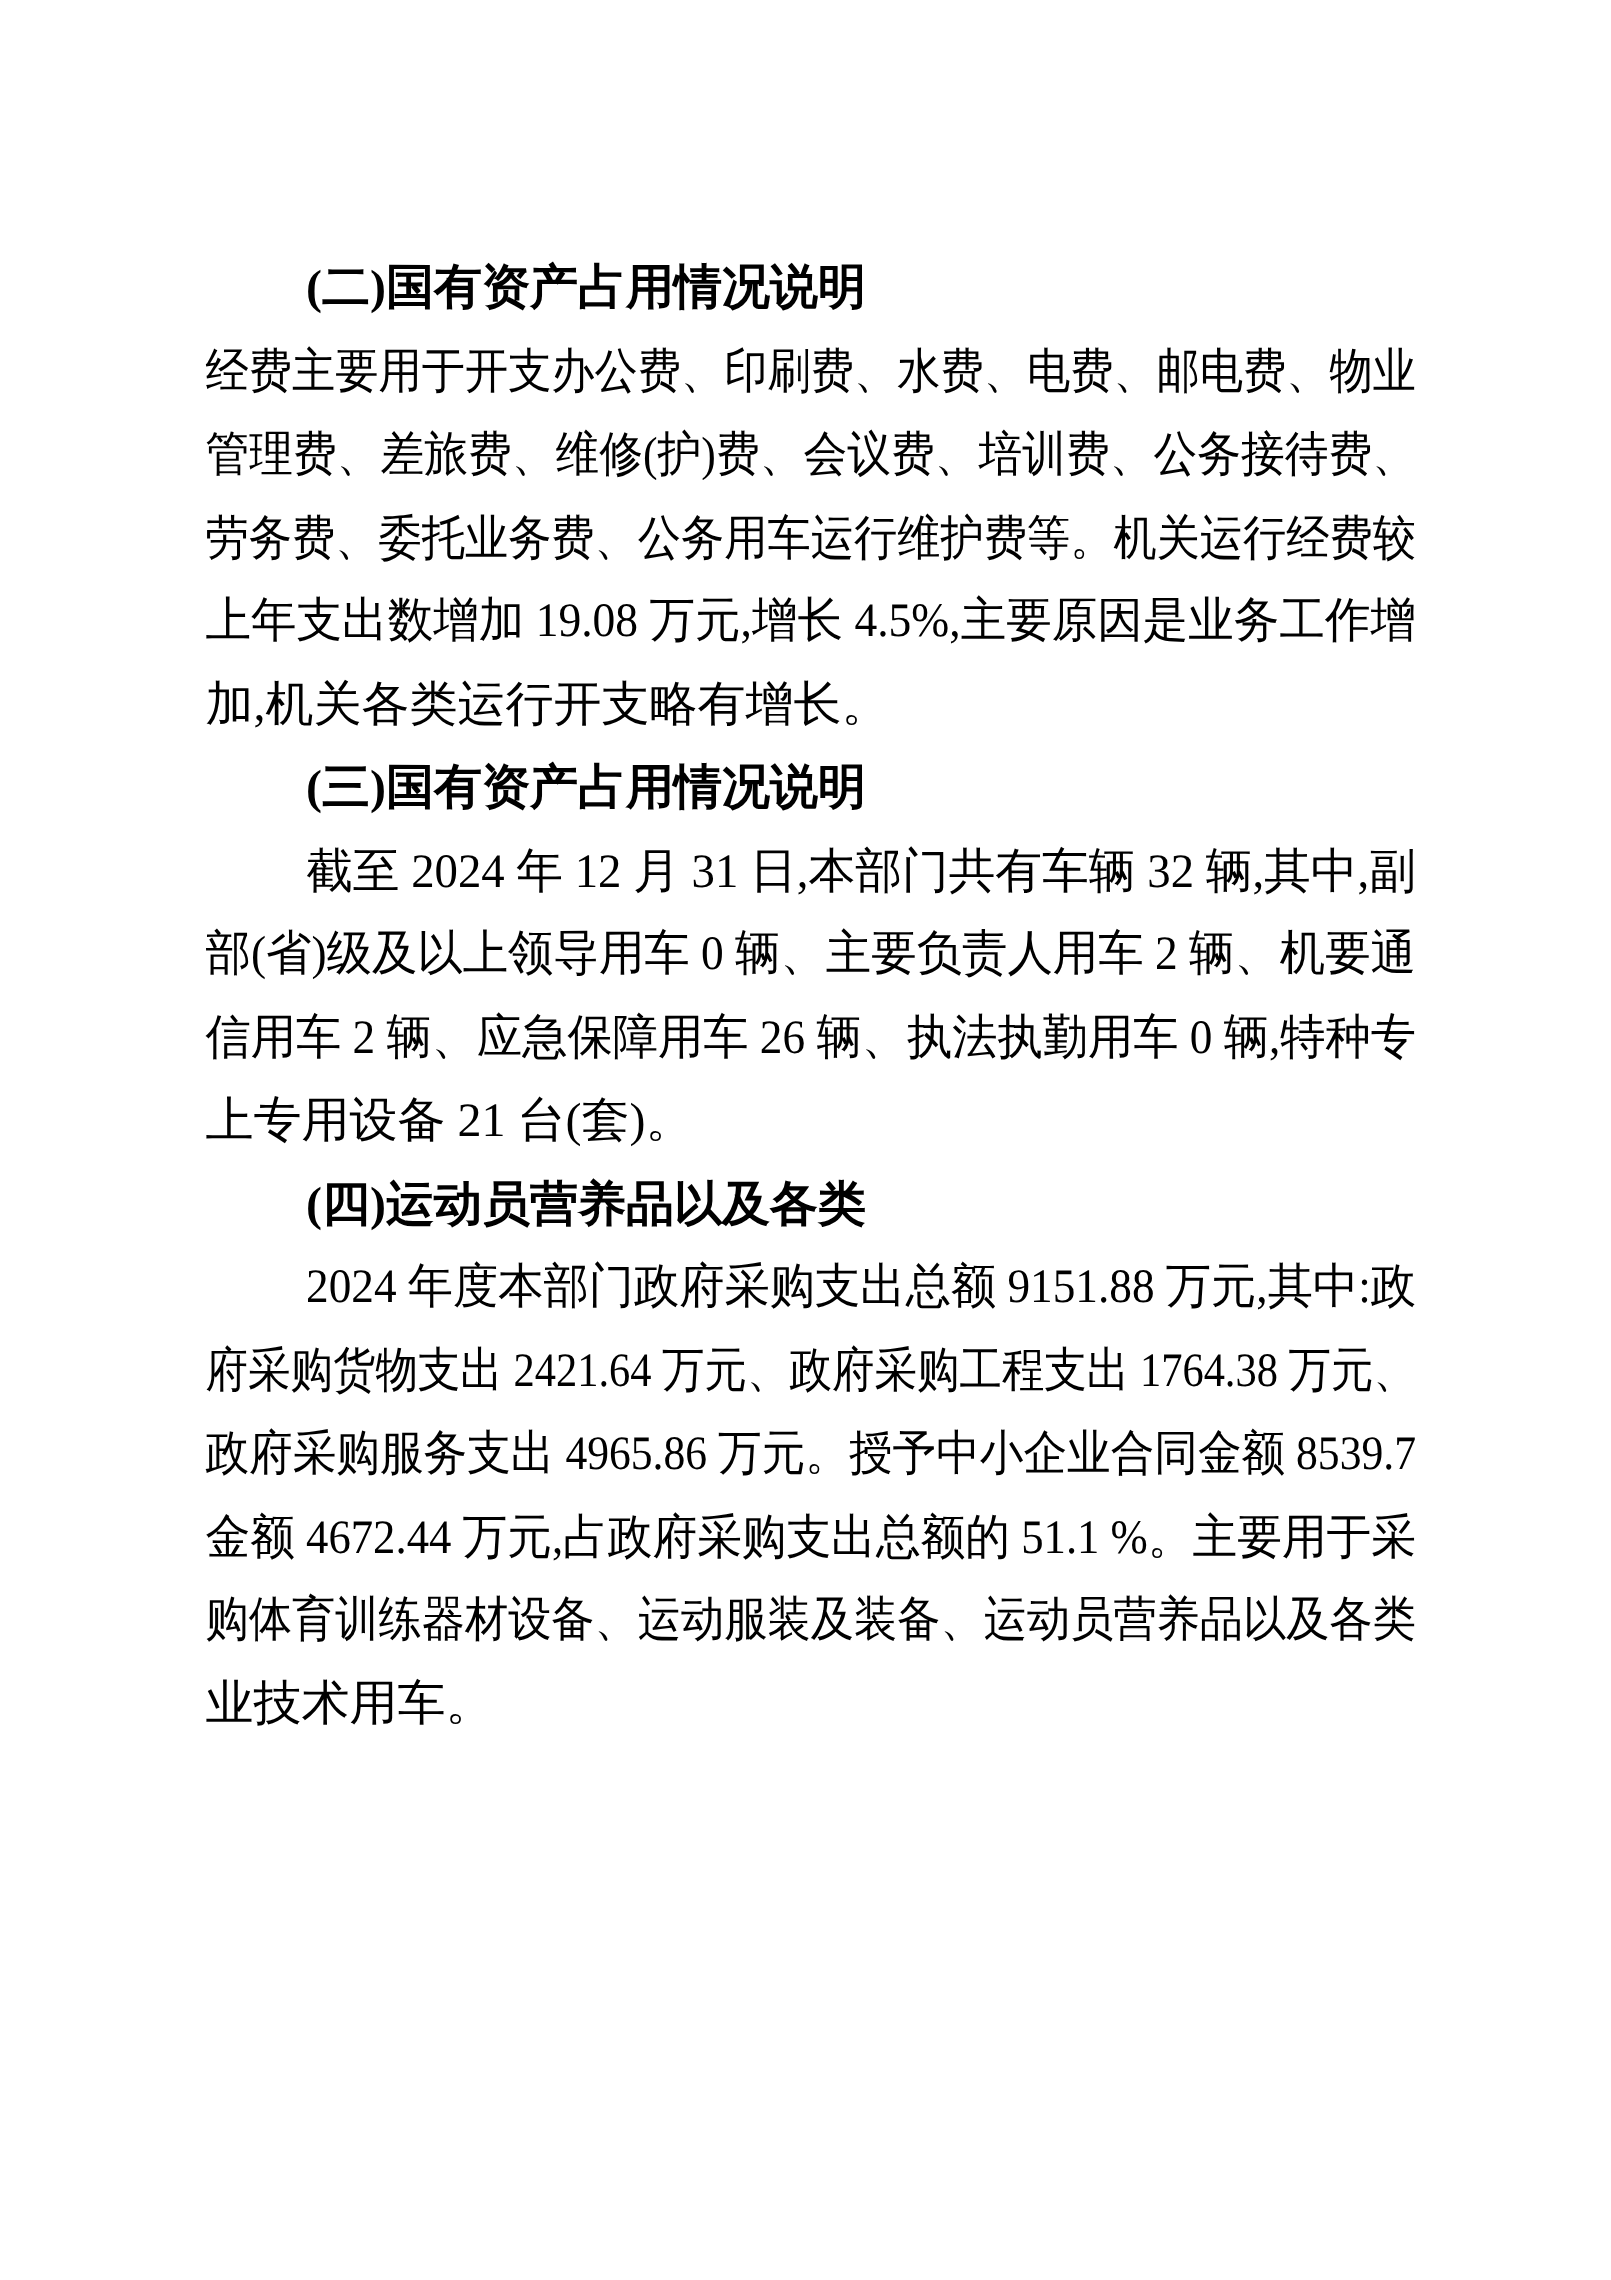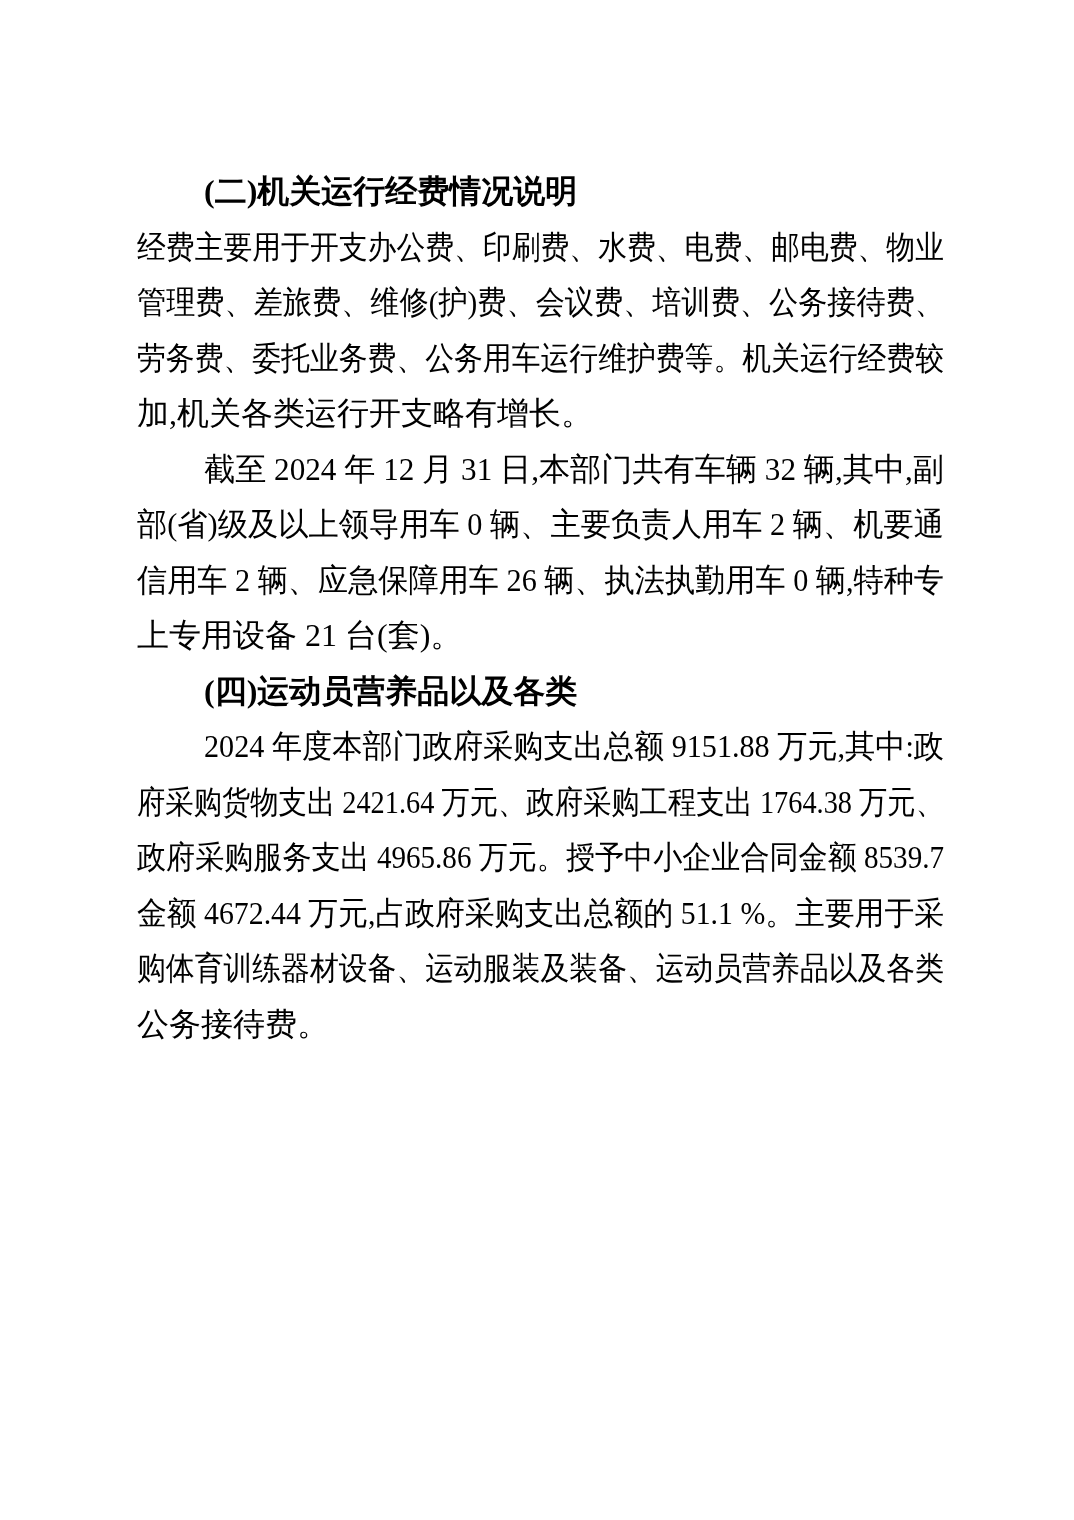--- a/index.html
+++ b/index.html
@@ -44,33 +44,35 @@
   .heading {
     font-weight: bold;
   }
 </style>
 </head>
 <body>
 
 <div class="page">
   <div class="content">
 
-    <div class="line indent heading"><span class="t">(二)机关运行经费情况说明</span></div>
+    <div class="line indent heading"><span class="t">(二)国有资产占用情况说明</span></div>
     <div class="line fit"><span class="t" style="transform: scaleX(0.90067);">经费主要用于开支办公费、印刷费、水费、电费、邮电费、物业</span></div>
     <div class="line fit"><span class="t" style="transform: scaleX(0.911543);">管理费、差旅费、维修(护)费、会议费、培训费、公务接待费、</span></div>
     <div class="line fit"><span class="t" style="transform: scaleX(0.90067);">劳务费、委托业务费、公务用车运行维护费等。机关运行经费较</span></div>
+    <div class="line fit"><span class="t" style="transform: scaleX(0.948679);">上年支出数增加 19.08 万元,增长 4.5%,主要原因是业务工作增</span></div>
     <div class="line"><span class="t">加,机关各类运行开支略有增长。</span></div>
 
+    <div class="line indent heading"><span class="t">(三)国有资产占用情况说明</span></div>
     <div class="line indent fit"><span class="t" style="transform: scaleX(0.973684);">截至 2024 年 12 月 31 日,本部门共有车辆 32 辆,其中,副</span></div>
     <div class="line fit"><span class="t" style="transform: scaleX(0.945726);">部(省)级及以上领导用车 0 辆、主要负责人用车 2 辆、机要通</span></div>
     <div class="line fit"><span class="t" style="transform: scaleX(0.942757);">信用车 2 辆、应急保障用车 26 辆、执法执勤用车 0 辆,特种专</span></div>
     <div class="line"><span class="t">上专用设备 21 台(套)。</span></div>
 
     <div class="line indent heading"><span class="t">(四)运动员营养品以及各类</span></div>
     <div class="line indent fit"><span class="t" style="transform: scaleX(0.942807);">2024 年度本部门政府采购支出总额 9151.88 万元,其中:政</span></div>
     <div class="line fit"><span class="t" style="transform: scaleX(0.884868);">府采购货物支出 2421.64 万元、政府采购工程支出 1764.38 万元、</span></div>
     <div class="line fit"><span class="t" style="transform: scaleX(0.908784);">政府采购服务支出 4965.86 万元。授予中小企业合同金额 8539.7</span></div>
     <div class="line fit"><span class="t" style="transform: scaleX(0.931165);">金额 4672.44 万元,占政府采购支出总额的 51.1 %。主要用于采</span></div>
     <div class="line fit"><span class="t" style="transform: scaleX(0.90067);">购体育训练器材设备、运动服装及装备、运动员营养品以及各类</span></div>
-    <div class="line"><span class="t">公务接待费。</span></div>
+    <div class="line"><span class="t">业技术用车。</span></div>
 
   </div>
 </div>
 
 </body></html>

